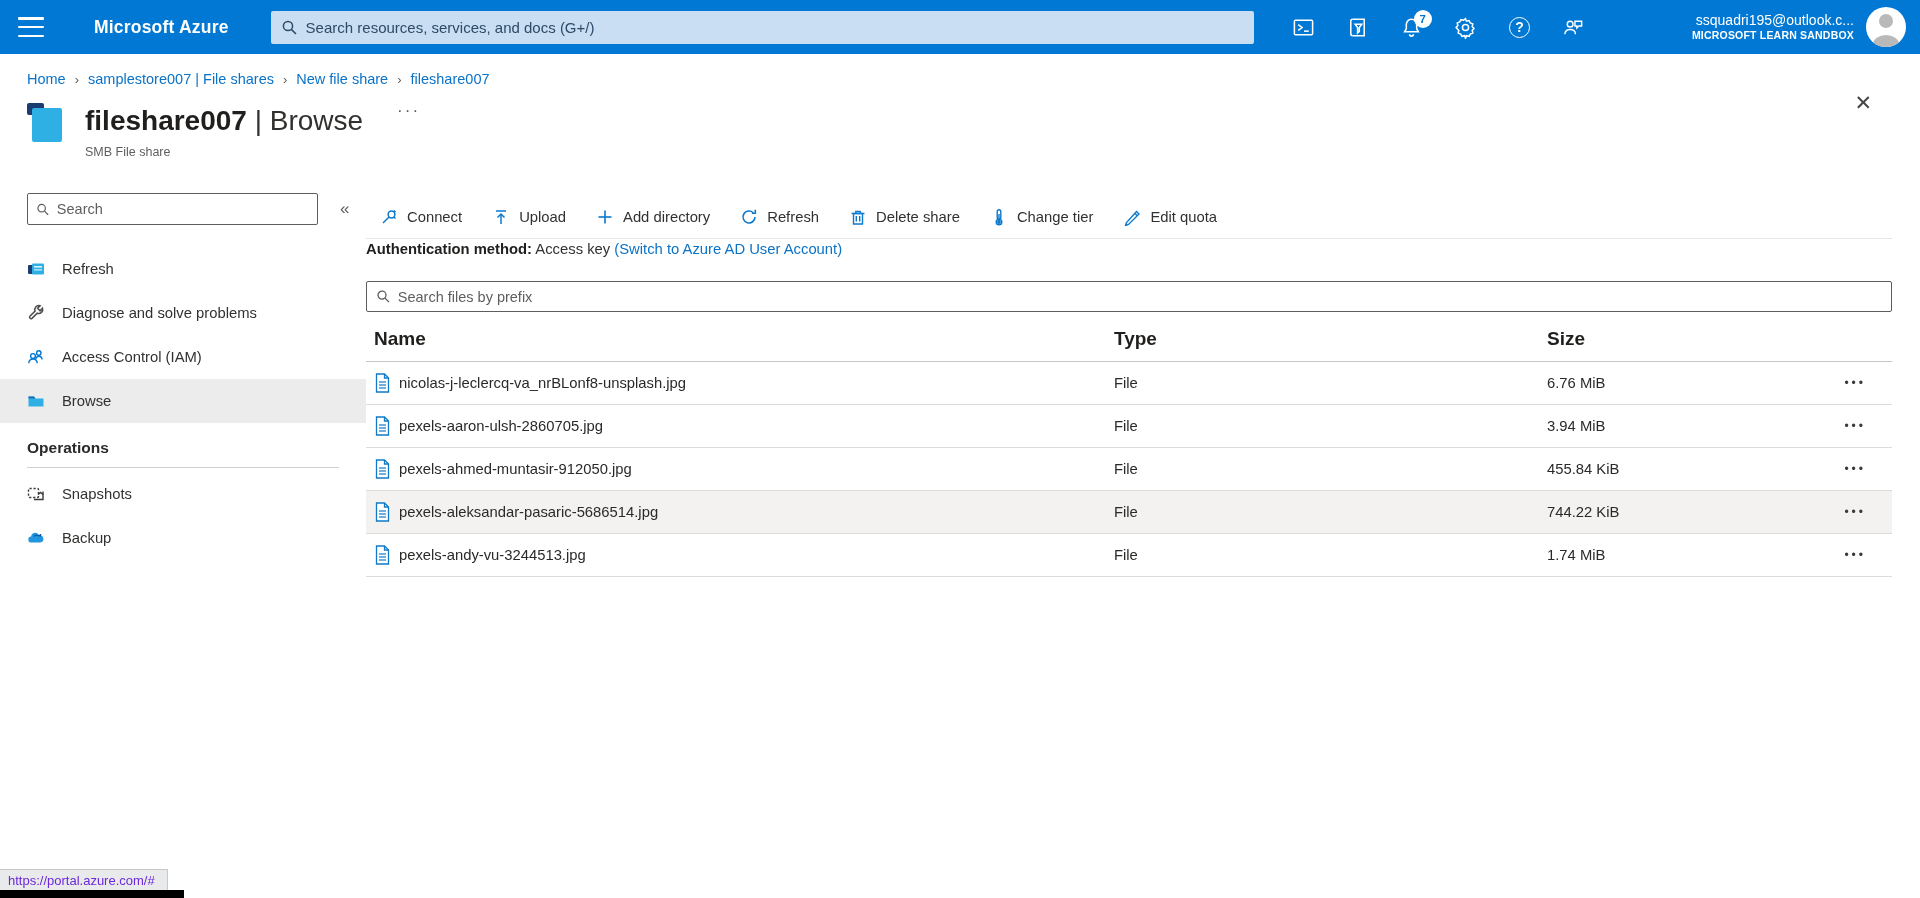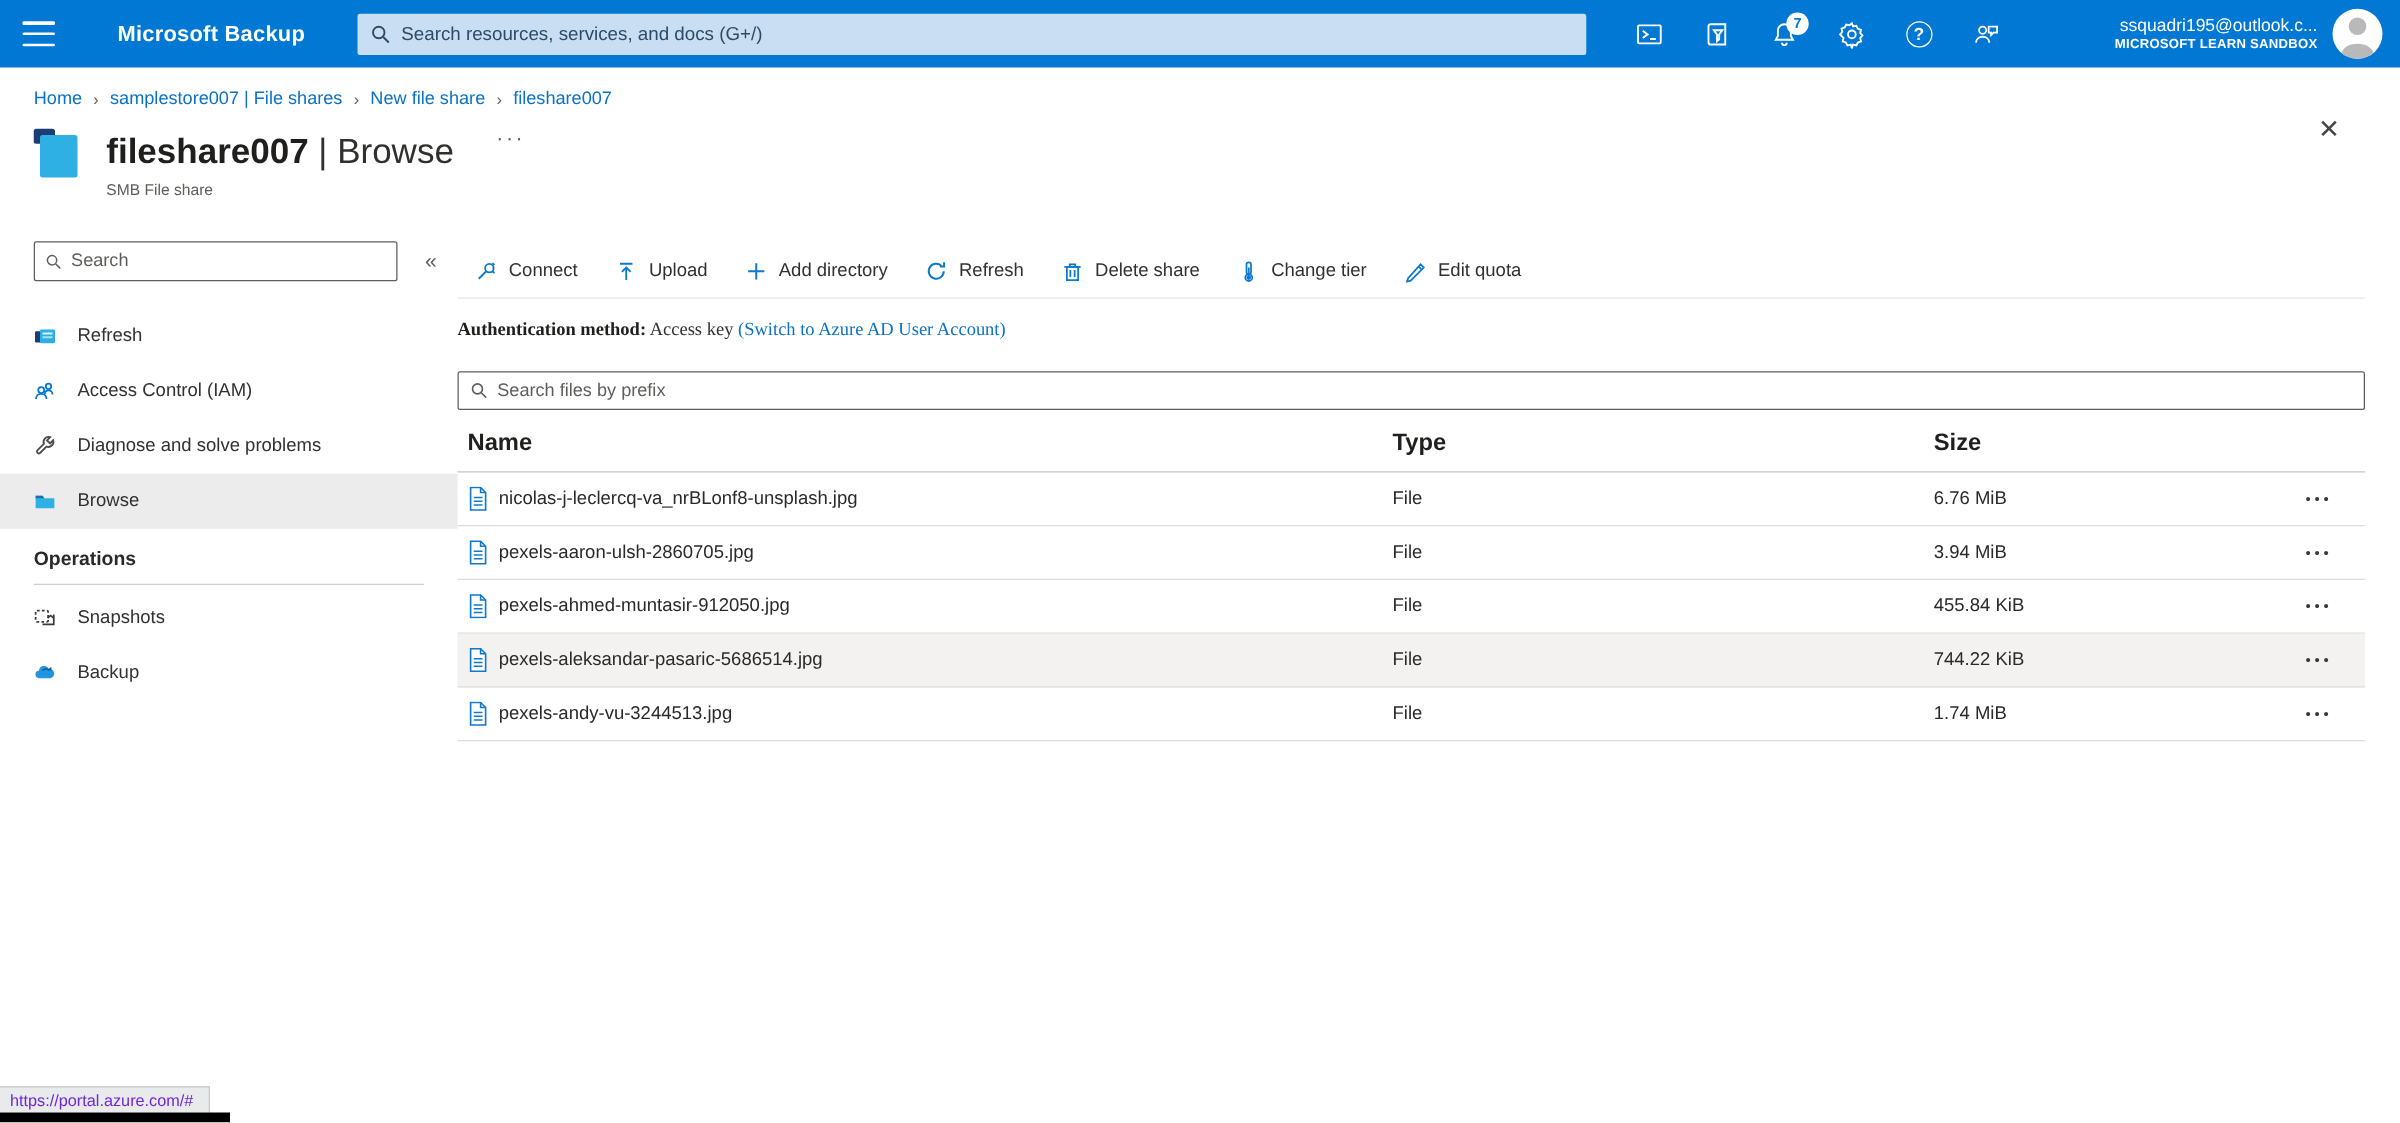--- a/index.html
+++ b/index.html
@@ -60,21 +60,21 @@
   .side-section { margin-top:16px; }
   .side-section-title { padding-left:27px; font-size:15.5px; font-weight:700; color:#2b2a29; }
   .side-divider { margin:10px 4px 4px 27px; border:none; border-top:1px solid #d2d0ce; width:312px; }
 
   
   .main { flex:1; padding-right:28px; }
   .toolbar { display:flex; align-items:center; gap:6px; padding:2px 0 0 2px; border-bottom:1px solid #e8e6e4; height:46px; }
   .tb-btn { display:flex; align-items:center; gap:9px; padding:6px 12px; font-size:14.8px; color:#323130; cursor:pointer; white-space:nowrap; }
   .tb-btn svg { flex:none; }
 
-  .auth-line { margin-top:17px; font-size:14.8px;font-family:Liberation Serif, serif; }
+  .auth-line { margin-top:2px; font-size:14.8px; }
   .auth-line .lbl { font-weight:700; color:#201f1e; }
   .auth-line .val { color:#323130; }
   .auth-line a { color:#0a72c7; text-decoration:none; cursor:pointer; }
 
   .file-search { margin-top:24px; height:31px; border:1px solid #605e5c; border-radius:2px; display:flex; align-items:center; padding:0 9px; }
   .file-search input { border:none; outline:none; width:100%; margin-left:7px; font-size:14.5px; color:#323130; font-family:inherit; }
   .file-search input::placeholder { color:#605e5c; opacity:1; }
 
   .grid-row { display:grid; grid-template-columns:740px 433px 1fr 84px; align-items:center; padding-left:8px; }
   .thead { height:45px; font-weight:700; font-size:19px; color:#201f1e; border-bottom:1px solid #c8c6c4; margin-top:5px; }
@@ -90,21 +90,21 @@
 </style>
 </head>
 <body>
 
 <header class="topbar">
   <div class="hamburger">
       <span></span>
       <span></span>
       <span></span>
     </div>
-  <div class="brand">Microsoft Backup</div>
+  <div class="brand">Microsoft Azure</div>
 
   <div class="top-search">
     <svg width="17" height="17" viewBox="0 0 17 17">
         <circle cx="7" cy="7" r="4.6" fill="none" stroke="#2d4a66" stroke-width="1.5"></circle>
         <line x1="10.6" y1="10.6" x2="15" y2="15" stroke="#2d4a66" stroke-width="1.5"></line>
       </svg>
     <input placeholder="Search resources, services, and docs (G+/)" style="">
   </div>
 
   <div class="top-icons">
@@ -202,36 +202,36 @@
               <rect x="1" y="5" width="7" height="9" rx="1" fill="#1b3d72"></rect>
               <rect x="5" y="3.5" width="12" height="11" rx="1" fill="#2fb0e4"></rect>
               <rect x="7" y="6" width="8" height="1.6" fill="#ffffff" opacity="0.85"></rect>
               <rect x="7" y="9" width="8" height="1.6" fill="#ffffff" opacity="0.6"></rect>
             </svg>
         </span>
         <span>Refresh</span>
       </li>
       <li class="side-item">
         <span class="ico">
+          <svg width="18" height="18" viewBox="0 0 18 18">
+              <path d="M15.5 4.2a4 4 0 0 1-5.3 5L5 14.4a1.5 1.5 0 0 1-2.1-2.1l5.2-5.2a4 4 0 0 1 5-5.3L10.6 4.3l2.5 2.5z" fill="none" stroke="#4e4d4b" stroke-width="1.5"></path>
+            </svg>
+        </span>
+        <span>Diagnose and solve problems</span>
+      </li>
+      <li class="side-item">
+        <span class="ico">
           <svg width="18" height="18" viewBox="0 0 18 18" fill="none" stroke="#0078d4" stroke-width="1.4">
               <circle cx="11.8" cy="5" r="2.2"></circle>
               <path d="M8.7 11.2c.4-2 1.8-3 3.1-3 1.6 0 3.2 1.3 3.2 3.4"></path>
               <circle cx="6" cy="8" r="2.4"></circle>
               <path d="M1.8 15.2c0-2.6 2-4.2 4.2-4.2s4.2 1.6 4.2 4.2"></path>
             </svg>
         </span>
         <span>Access Control (IAM)</span>
-      </li>
-      <li class="side-item">
-        <span class="ico">
-          <svg width="18" height="18" viewBox="0 0 18 18">
-              <path d="M15.5 4.2a4 4 0 0 1-5.3 5L5 14.4a1.5 1.5 0 0 1-2.1-2.1l5.2-5.2a4 4 0 0 1 5-5.3L10.6 4.3l2.5 2.5z" fill="none" stroke="#4e4d4b" stroke-width="1.5"></path>
-            </svg>
-        </span>
-        <span>Diagnose and solve problems</span>
       </li>
       <li class="side-item selected">
         <span class="ico">
           <svg width="18" height="18" viewBox="0 0 18 18">
               <path d="M1.5 4.5h5.5l1.5 2h8v8h-15z" fill="#2fb0e4"></path>
               <path d="M1.5 4.5h5.5l1.5 2h-7z" fill="#1b6fae"></path>
             </svg>
         </span>
         <span>Browse</span>
       </li>

